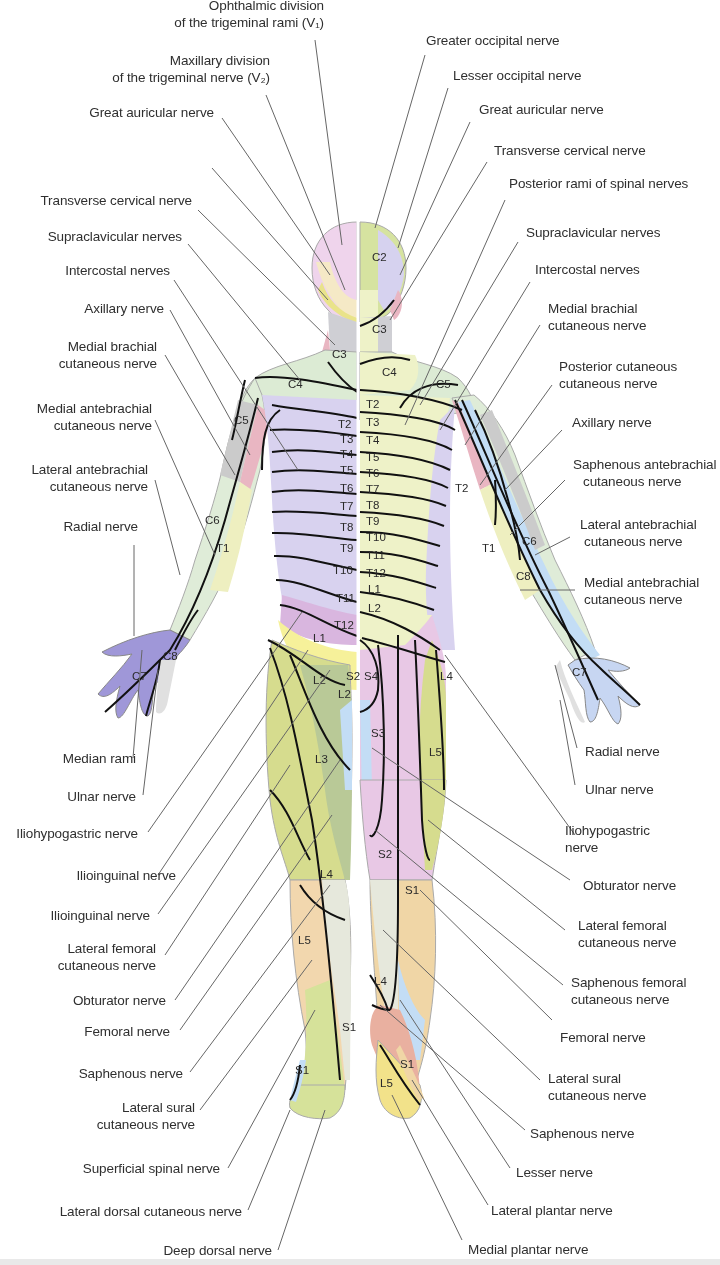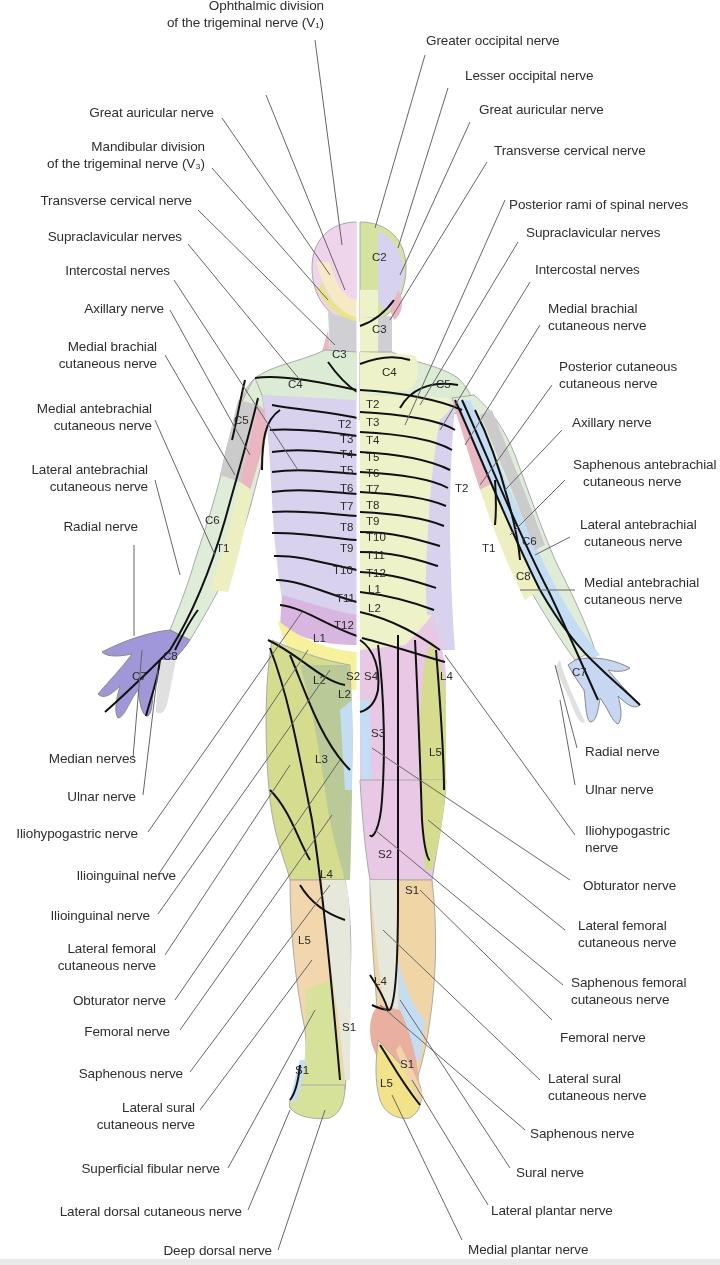--- a/index.html
+++ b/index.html
@@ -274,29 +274,29 @@
     <line x1="540" y1="1080" x2="383" y2="930"></line>
     <line x1="525" y1="1130" x2="380" y2="1005"></line>
     <line x1="510" y1="1168" x2="400" y2="1000"></line>
     <line x1="488" y1="1205" x2="412" y2="1080"></line>
     <line x1="462" y1="1240" x2="392" y2="1095"></line>
   </g>
 </svg>
 
 <div class="lbl l" style="right:396px;top:-3px">
   <div>Ophthalmic division</div>
-  <div>of the trigeminal nerve (V₁)</div>
+  <div>of the trigeminal rami (V₁)</div>
+</div>
+<div class="lbl l" style="right:450px;top:52px">
+  <div>Maxillary division</div>
+  <div>of the trigeminal nerve (V₂)</div>
 </div>
 <div class="lbl l" style="right:506px;top:104px">
   <div>Great auricular nerve</div>
 </div>
-<div class="lbl l" style="right:515px;top:138px">
-  <div>Mandibular division</div>
-  <div>of the trigeminal nerve (V₃)</div>
-</div>
 <div class="lbl l" style="right:528px;top:192px">
   <div>Transverse cervical nerve</div>
 </div>
 <div class="lbl l" style="right:538px;top:228px">
   <div>Supraclavicular nerves</div>
 </div>
 <div class="lbl l" style="right:550px;top:262px">
   <div>Intercostal nerves</div>
 </div>
 <div class="lbl l" style="right:556px;top:300px">
@@ -311,21 +311,21 @@
   <div>cutaneous nerve</div>
 </div>
 <div class="lbl l" style="right:572px;top:461px">
   <div>Lateral antebrachial</div>
   <div>cutaneous nerve</div>
 </div>
 <div class="lbl l" style="right:582px;top:518px">
   <div>Radial nerve</div>
 </div>
 <div class="lbl l" style="right:584px;top:750px">
-  <div>Median nerves</div>
+  <div>Median rami</div>
 </div>
 <div class="lbl l" style="right:584px;top:788px">
   <div>Ulnar nerve</div>
 </div>
 <div class="lbl l" style="right:582px;top:825px">
   <div>Iliohypogastric nerve</div>
 </div>
 <div class="lbl l" style="right:544px;top:867px">
   <div>Ilioinguinal nerve</div>
 </div>
@@ -343,42 +343,42 @@
   <div>Femoral nerve</div>
 </div>
 <div class="lbl l" style="right:537px;top:1065px">
   <div>Saphenous nerve</div>
 </div>
 <div class="lbl l" style="right:525px;top:1099px">
   <div>Lateral sural</div>
   <div>cutaneous nerve</div>
 </div>
 <div class="lbl l" style="right:500px;top:1160px">
-  <div>Superficial fibular nerve</div>
+  <div>Superficial spinal nerve</div>
 </div>
 <div class="lbl l" style="right:478px;top:1203px">
   <div>Lateral dorsal cutaneous nerve</div>
 </div>
 <div class="lbl l" style="right:448px;top:1242px">
   <div>Deep dorsal nerve</div>
 </div>
 
 <div class="lbl r" style="left:426px;top:32px">
   <div>Greater occipital nerve</div>
 </div>
-<div class="lbl r" style="left:465px;top:67px">
+<div class="lbl r" style="left:453px;top:67px">
   <div>Lesser occipital nerve</div>
 </div>
 <div class="lbl r" style="left:479px;top:101px">
   <div>Great auricular nerve</div>
 </div>
 <div class="lbl r" style="left:494px;top:142px">
   <div>Transverse cervical nerve</div>
 </div>
-<div class="lbl r" style="left:509px;top:196px">
+<div class="lbl r" style="left:509px;top:175px">
   <div>Posterior rami of spinal nerves</div>
 </div>
 <div class="lbl r" style="left:526px;top:224px">
   <div>Supraclavicular nerves</div>
 </div>
 <div class="lbl r" style="left:535px;top:261px">
   <div>Intercostal nerves</div>
 </div>
 <div class="lbl r" style="left:548px;top:300px">
   <div>Medial brachial</div>
@@ -402,21 +402,21 @@
 <div class="lbl r" style="left:584px;top:574px">
   <div>Medial antebrachial</div>
   <div>cutaneous nerve</div>
 </div>
 <div class="lbl r" style="left:585px;top:743px">
   <div>Radial nerve</div>
 </div>
 <div class="lbl r" style="left:585px;top:781px">
   <div>Ulnar nerve</div>
 </div>
-<div class="lbl r" style="left:585px;top:822px">
+<div class="lbl r" style="left:565px;top:822px">
   <div>Iliohypogastric</div>
   <div>nerve</div>
 </div>
 <div class="lbl r" style="left:583px;top:877px">
   <div>Obturator nerve</div>
 </div>
 <div class="lbl r" style="left:578px;top:917px">
   <div>Lateral femoral</div>
   <div>cutaneous nerve</div>
 </div>
@@ -428,21 +428,21 @@
   <div>Femoral nerve</div>
 </div>
 <div class="lbl r" style="left:548px;top:1070px">
   <div>Lateral sural</div>
   <div>cutaneous nerve</div>
 </div>
 <div class="lbl r" style="left:530px;top:1125px">
   <div>Saphenous nerve</div>
 </div>
 <div class="lbl r" style="left:516px;top:1164px">
-  <div>Sural nerve</div>
+  <div>Lesser nerve</div>
 </div>
 <div class="lbl r" style="left:491px;top:1202px">
   <div>Lateral plantar nerve</div>
 </div>
 <div class="lbl r" style="left:468px;top:1241px">
   <div>Medial plantar nerve</div>
 </div>
 
 <div class="bottom-bar"></div>
 </div>

